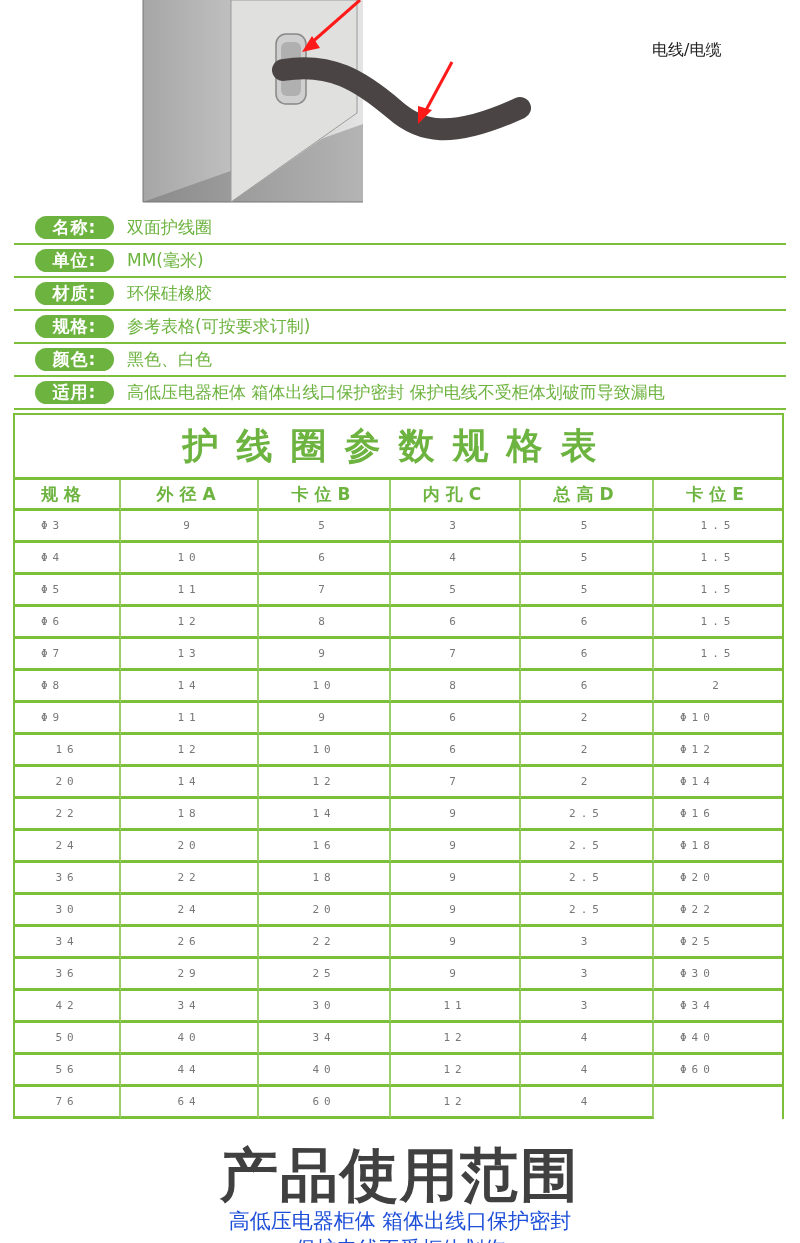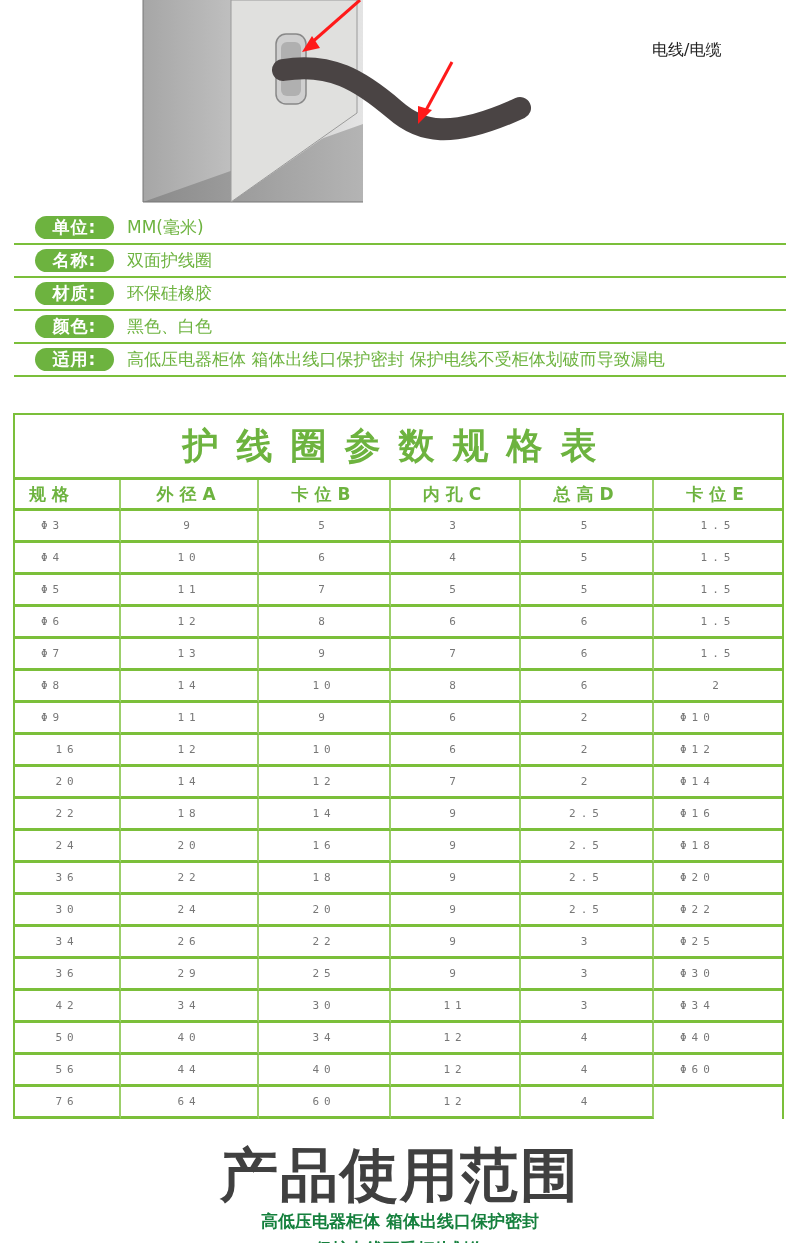--- a/index.html
+++ b/index.html
@@ -35,26 +35,26 @@
     border-right: 2px solid #9ccf6a; border-bottom: 3px solid #7bbf3a;
     font-family: "DejaVu Sans Mono", "Liberation Mono", monospace;
     font-size: 11px; color: #777; letter-spacing: 5px;
   }
   .grid .cell:nth-child(6n) { border-right: none; text-align: center; }
   .grid .cell.first { justify-content: flex-start; padding-left: 26px; }
   .grid .head {
     height: 31px; font-family: "DejaVu Sans", sans-serif; font-size: 17px; color: #6db33f;
     letter-spacing: 6px; font-weight: bold;
   }
-  .grid .head.first { padding-left: 14px; }
+  .grid .head.first { padding-left: 26px; }
 
   
   .usage { position: absolute; left: 0; top: 1140px; width: 800px; text-align: center; }
   .usage-title { font-size: 58px; font-weight: bold; color: #404040; line-height: 70px; letter-spacing: 2px; }
-  .usage-line { font-size: 17px; font-weight: bold; color: #15803d; line-height: 22px; }
+  .usage-line { font-size: 21px; font-weight: normal; color: #1d4ed8; line-height: 22px; }
   .usage-line.cut { margin-top: 6px; }
 </style>
 </head>
 <body>
 
 <div class="illustration">
   <svg width="800" height="205" viewBox="0 0 800 205">
     <defs>
       <linearGradient id="leftFace" x1="0" x2="1" y1="0" y2="0">
         <stop offset="0" stop-color="#a6a6a6"></stop>
@@ -85,30 +85,34 @@
     <line x1="360" y1="0" x2="310" y2="44" stroke="#ff1a1a" stroke-width="3"></line>
     <polygon points="302,52 312,36 320,48" fill="#ff1a1a"></polygon>
     <line x1="452" y1="62" x2="425" y2="112" stroke="#ff1a1a" stroke-width="3"></line>
     <polygon points="418,124 418,106 432,110" fill="#ff1a1a"></polygon>
   </svg>
   <div class="cable-label">电线/电缆</div>
 </div>
 
 <div class="info-list">
   <div class="info-row">
+    <span class="info-badge">名称:</span>
+    <span class="info-value">双面护线圈</span>
+  </div>
+  <div class="info-row">
     <span class="info-badge">单位:</span>
     <span class="info-value">MM(毫米)</span>
   </div>
   <div class="info-row">
-    <span class="info-badge">名称:</span>
-    <span class="info-value">双面护线圈</span>
-  </div>
-  <div class="info-row">
     <span class="info-badge">材质:</span>
     <span class="info-value">环保硅橡胶</span>
+  </div>
+  <div class="info-row">
+    <span class="info-badge">规格:</span>
+    <span class="info-value">参考表格(可按要求订制)</span>
   </div>
   <div class="info-row">
     <span class="info-badge">颜色:</span>
     <span class="info-value">黑色、白色</span>
   </div>
   <div class="info-row">
     <span class="info-badge">适用:</span>
     <span class="info-value">高低压电器柜体 箱体出线口保护密封 保护电线不受柜体划破而导致漏电</span>
   </div>
 </div>

